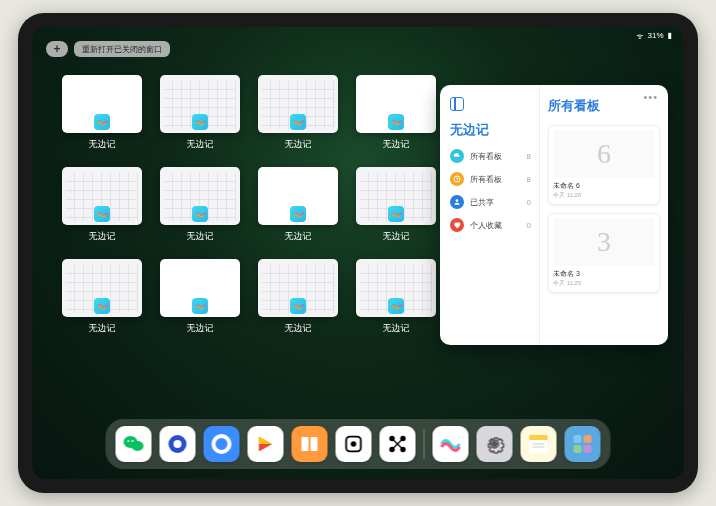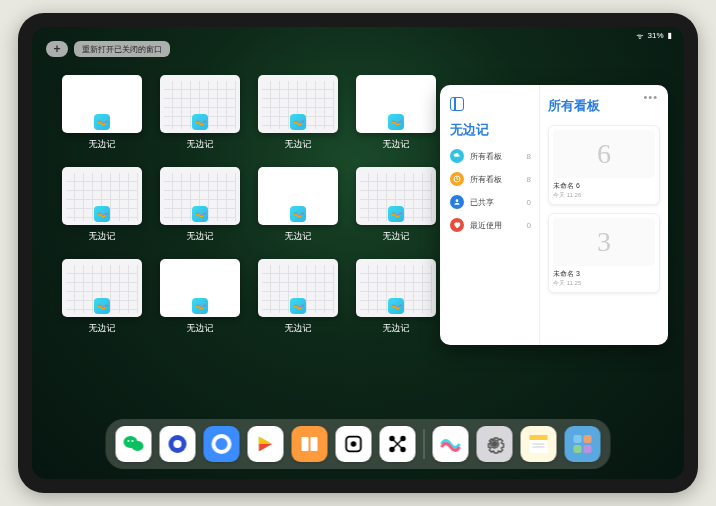--- a/index.html
+++ b/index.html
@@ -447,21 +447,21 @@
               </div>
               <span>已共享</span>
               <span class="cnt">0</span>
             </div>
             <div class="exp-row">
               <div class="ico" style="background:#e84c3d">
                 <svg viewBox="0 0 24 24" fill="#fff">
                   <path d="M12 21s-8-6-8-12a5 5 0 019-3 5 5 0 019 3c0 6-8 12-8 12z"></path>
                 </svg>
               </div>
-              <span>最近使用</span>
+              <span>个人收藏</span>
               <span class="cnt">0</span>
             </div>
           </div>
       </div>
       <div class="exp-right">
         <div class="exp-right-title">所有看板</div>
         <div id="boards">
             <div class="board">
               <div class="board-preview">6</div>
               <div class="board-name">未命名 6</div>

